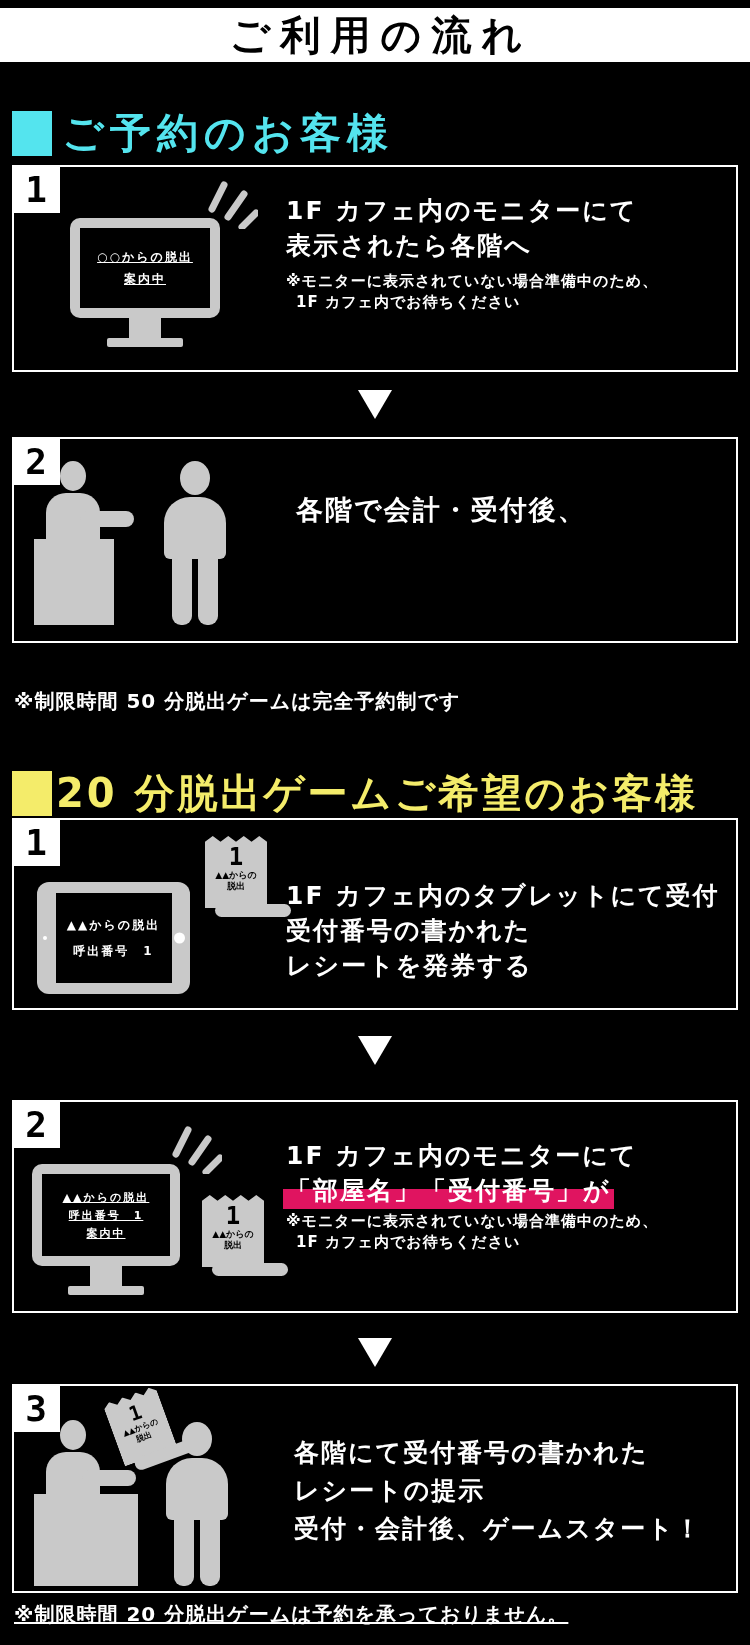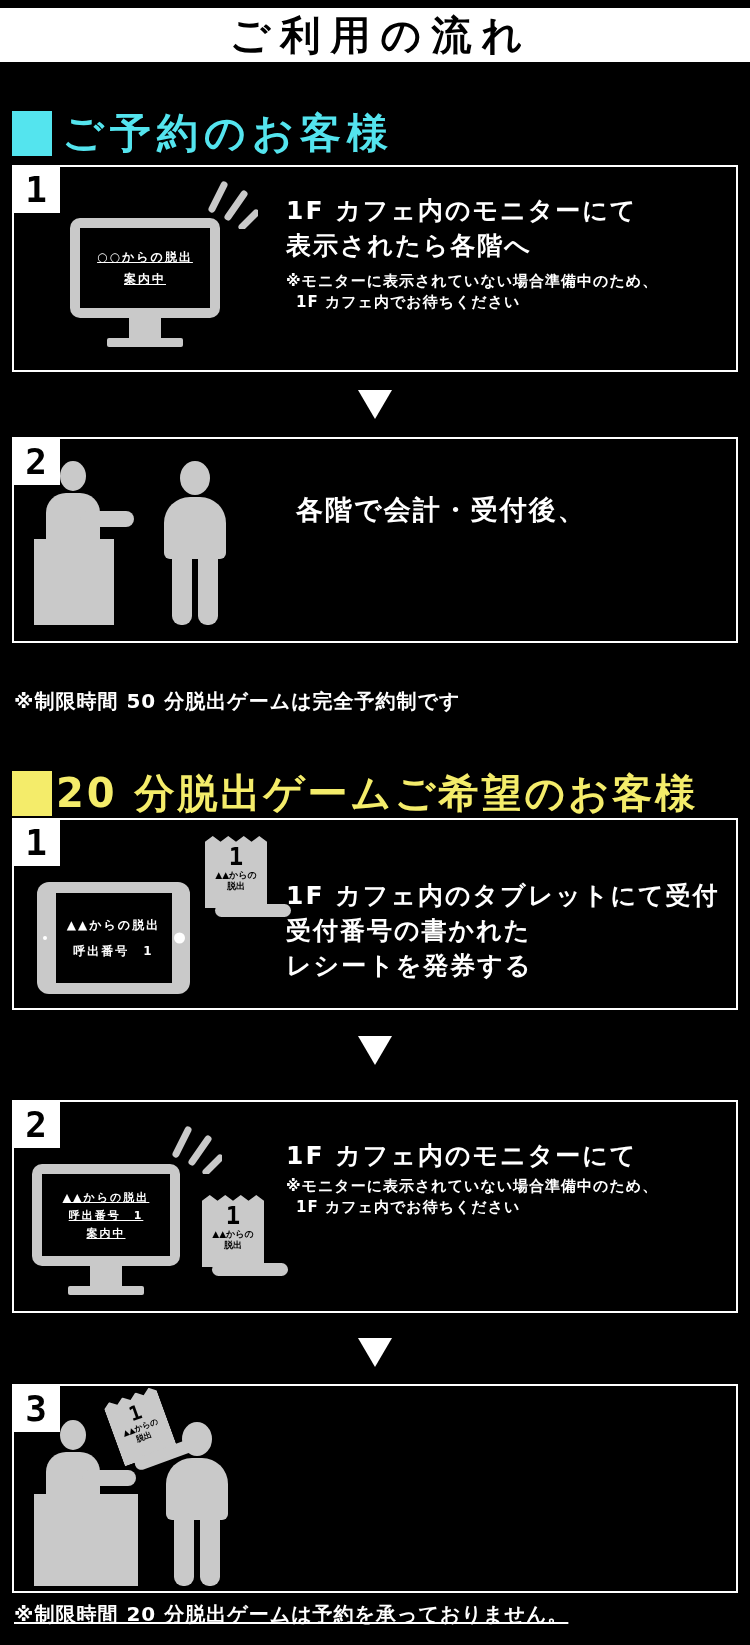--- a/index.html
+++ b/index.html
@@ -243,20 +243,21 @@
   <div class="receipt" style="left:188px; top:93px;">
     <div class="rc-body">
       <div class="rc-num">1</div>
       <div class="rc-ln">▲▲からの</div>
       <div class="rc-ln">脱出</div>
     </div>
     <div class="rc-curl"></div>
   </div>
   <div class="step-text" style="left:272px; top:36px;">
     <div class="ln">1F カフェ内のモニターにて</div>
+    <div class="ln"><span class="hl">「部屋名」「受付番号」が</span></div>
     <div class="note" style="margin-top:3px;">※モニターに表示されていない場合準備中のため、</div>
     <div class="note note-indent">1F カフェ内でお待ちください</div>
   </div>
 </div>
 
 <div class="arrow" style="top:1338px;">
     <div class="tri"></div>
   </div>
 
 <div class="step-box" style="top:1384px; height:209px;">
@@ -276,15 +277,20 @@
     <div class="rc-curl"></div>
   </div>
   <div class="person" style="left:150px; top:36px;">
     <div class="p-head"></div>
     <div class="p-body"></div>
     <div class="p-legs">
         <div class="p-leg"></div>
         <div class="p-leg"></div>
       </div>
   </div>
+  <div class="step-text" style="left:280px; top:48px;">
+    <div class="ln" style="line-height:38px;">各階にて受付番号の書かれた</div>
+    <div class="ln" style="line-height:38px;">レシートの提示</div>
+    <div class="ln" style="line-height:38px;">受付・会計後、ゲームスタート！</div>
+  </div>
 </div>
 
 <div class="footnote" style="top:1601px;text-decoration:underline;">※制限時間 20 分脱出ゲームは予約を承っておりません。</div>
 
 </body></html>

